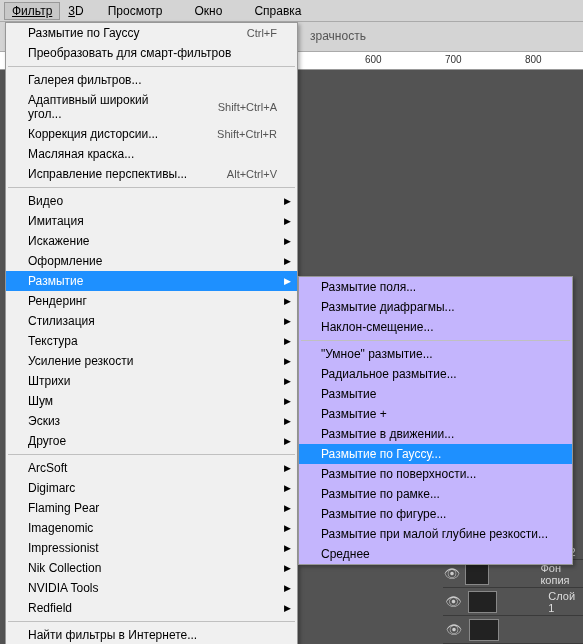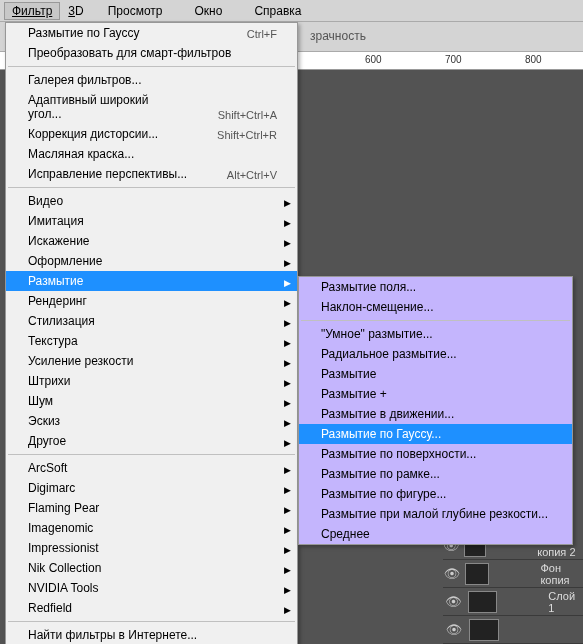--- a/index.html
+++ b/index.html
@@ -7,21 +7,21 @@
 .menubar { background:#d4d4d4; height:22px; display:flex; align-items:center; padding:0 4px; border-bottom:1px solid #aaa; }
 .menubar span { padding:2px 8px; cursor:default; }
 .menubar span.active { background:#c8c8c8; border:1px solid #999; padding:1px 7px; }
 .menubar u { text-decoration:underline; }
 .toolbar { background:#d4d4d4; height:30px; border-bottom:1px solid #aaa; position:relative; }
 .toolbar-label { position:absolute; left:310px; top:7px; color:#555; }
 .ruler { background:#fff; height:18px; position:relative; border-bottom:1px solid #999; overflow:hidden; }
 .ruler-tick { position:absolute; font-size:10px; color:#333; top:2px; }
 .canvas { background:#535353; height:500px; position:relative; }
 .dropdown { position:absolute; top:22px; left:5px; width:293px; background:#f0f0f0; border:1px solid #979797; box-shadow:2px 2px 4px rgba(0,0,0,.3); z-index:10; }
-.dropdown-item { display:flex; align-items:flex-end; padding:3px 20px 3px 22px; cursor:default; position:relative;gap:20px; }
+.dropdown-item { display:flex; align-items:center; padding:3px 20px 3px 22px; cursor:default; position:relative;gap:20px; }
 .dropdown-item.highlight { background:#1e90ff; color:#fff; }
 .dropdown-item .label { flex:1; }
 .dropdown-item .shortcut { color:#555; font-size:11px;margin-left:16px; }
 .dropdown-sep { height:1px; background:#c0c0c0; margin:3px 2px; }
 .submenu-arrow { position:absolute; right:6px; font-size:9px; }
 .submenu { position:absolute; top:276px; left:298px; width:275px; background:#c4b5fd; border:1px solid #979797; box-shadow:2px 2px 4px rgba(0,0,0,.3); z-index:11; }
 .layers { position:absolute; right:0; bottom:0; width:140px; background:#535353; }
 .layer-row { display:flex; align-items:center; height:28px; border-bottom:1px solid #3a3a3a; background:#535353; }
 .eye { width:22px; text-align:center; color:#ccc; font-size:13px; }
 .thumb { width:30px; height:22px; background:#222; border:1px solid #888; margin:0 4px; }
@@ -169,20 +169,23 @@
     <div class="dropdown-sep"></div>
     <div class="dropdown-item">
       <span class="label">Найти фильтры в Интернете...</span>
     </div>
   </div>
 <div class="submenu" id="sm">
     <div class="dropdown-item">
       <span class="label">Размытие поля...</span>
     </div>
     <div class="dropdown-item">
+      <span class="label">Размытие диафрагмы...</span>
+    </div>
+    <div class="dropdown-item">
       <span class="label">Наклон-смещение...</span>
     </div>
     <div class="dropdown-sep"></div>
     <div class="dropdown-item">
       <span class="label">"Умное" размытие...</span>
     </div>
     <div class="dropdown-item">
       <span class="label">Радиальное размытие...</span>
     </div>
     <div class="dropdown-item">

